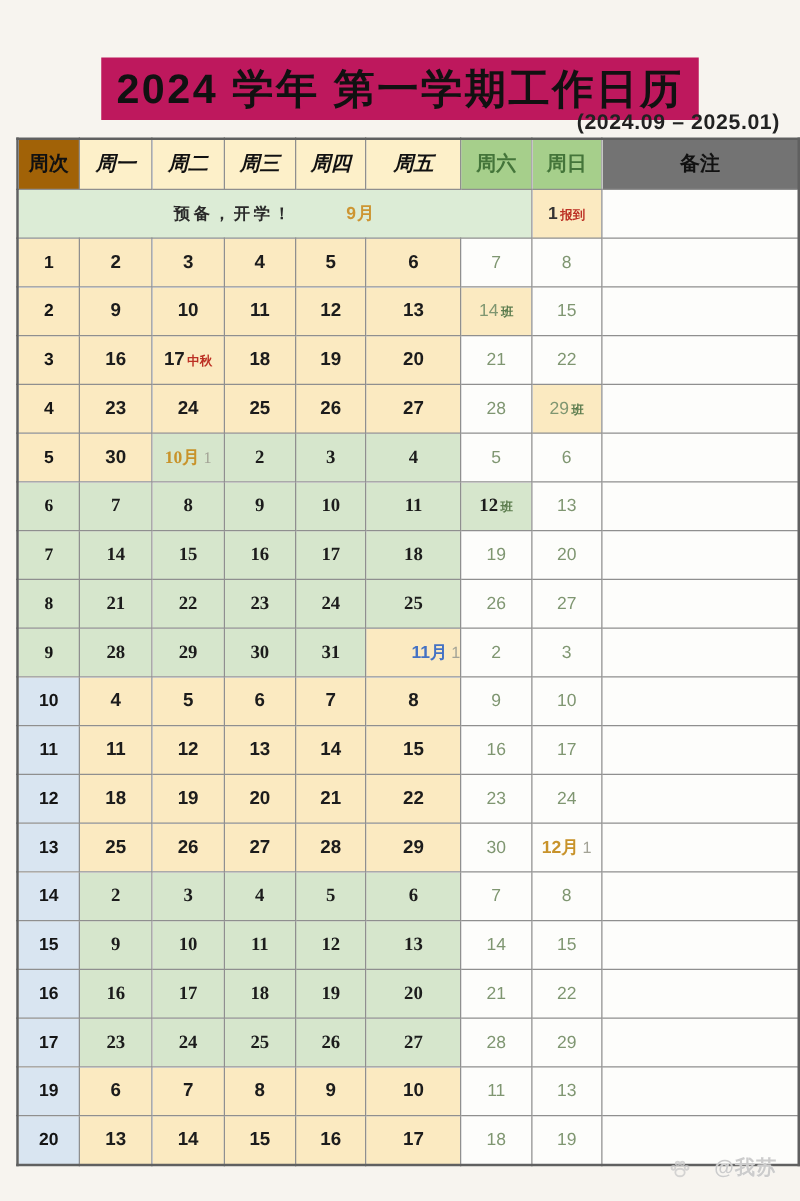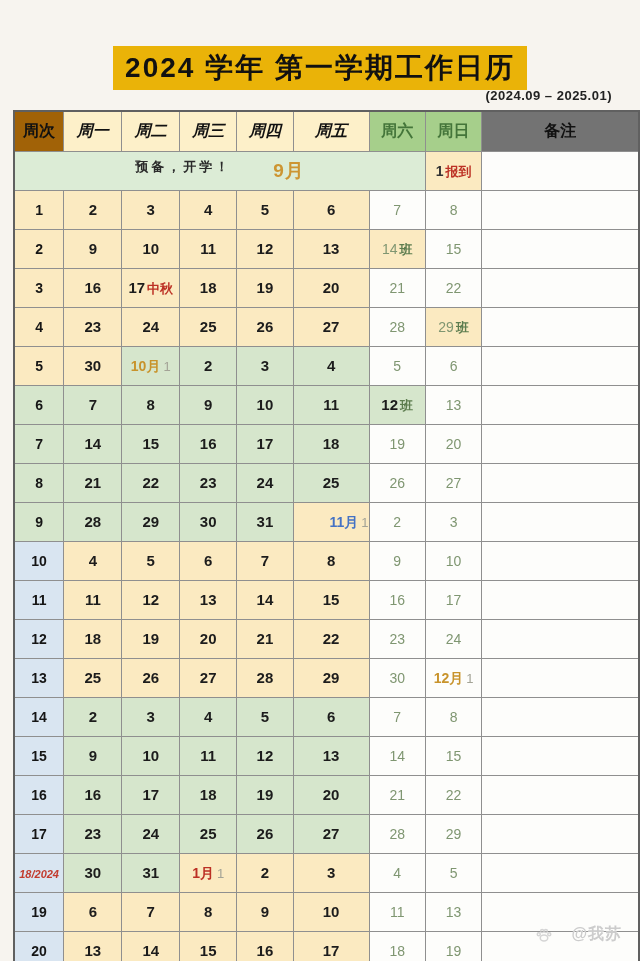--- a/index.html
+++ b/index.html
@@ -4,65 +4,65 @@
 <style>
   html,body{margin:0;padding:0;}
   body{
     width:640px;height:961px;position:relative;overflow:hidden;
     background:#f7f4ef;
     font-family:"Liberation Sans","DejaVu Sans",sans-serif;
     color:#1c1c1c;
   }
   .title-wrap{position:absolute;top:46px;left:0;width:100%;text-align:center;}
   .title{
-    display:inline-block;background:#eab308;color:#111;
-    font-size:28px;font-weight:bold;letter-spacing:2px;
+    display:inline-block;background:#be185d;color:#111;
+    font-size:33px;font-weight:bold;letter-spacing:2px;
     padding:5px 12px;line-height:1.2;
   }
   .date-range{
-    position:absolute;top:88px;right:28px;
-    font-size:13px;color:#222;font-weight:bold;letter-spacing:.5px;
+    position:absolute;top:88px;right:16px;
+    font-size:17px;color:#222;font-weight:bold;letter-spacing:.5px;
   }
   table.cal{
     position:absolute;left:13px;top:110px;
     border-collapse:collapse;table-layout:fixed;
     border:2px solid #606060;
     background:#fdfdfb;
   }
   table.cal td,table.cal th{
     border:1px solid #8f8f8f;
     text-align:center;vertical-align:middle;
     padding:0;height:38px;overflow:hidden;white-space:nowrap;
   }
   table.cal th{height:39px;font-size:16px;font-weight:bold;}
   .hd-week{background:#a16207;color:#111;}
   .hd-day{background:#fdf0c9;color:#111;font-style:italic;}
   .hd-wkend{background:#a6cf8b;color:#44753a;margin-top:32px;}
   .hd-notes{background:#737373;color:#111;}
   .bg-y{background:#fbeac1;}
-  .bg-g{background:#d6e6cc;}
+  .bg-g{background:#d6e6cc;font-family:Liberation Serif, serif;}
   .bg-w{background:#fdfdfb;}
   .bg-b{background:#d9e5f1;}
   .bg-sept{background:#dcecd6;}
   .c-k{color:#1c1c1c;font-weight:bold;font-size:15px;}
   .c-g{color:#7f9671;font-weight:normal;font-size:14px;}
   .c-mut{color:#a3a396;font-weight:normal;font-size:13px;}
   .wk-num{font-size:14px;font-weight:bold;color:#151515;}
   .wk-red{font-size:11px;font-weight:bold;color:#c23b2e;font-style:italic;}
   .month{font-weight:bold;font-size:14px;margin-right:3px;}
   .c-org{color:#c8932b;}
   .c-blu{color:#4472c4;margin-left:36px;}
   .c-red{color:#bc3024;}
-  .tag{font-size:13px;font-weight:bold;margin-left:2px;}
+  .tag{font-size:10px;font-weight:bold;margin-left:2px;}
   .tag-grn{color:#5d7d4f;}
   .tag-red{color:#bc3024;}
   .sept-cell{font-size:13px;}
   .sept-flex{display:flex;align-items:flex-start;justify-content:center;gap:42px;}
   .sept-note{font-weight:bold;color:#2a2a2a;font-size:13px;letter-spacing:3px;}
-  .sept-month{font-weight:bold;color:#cd9532;font-size:19px;letter-spacing:1px;}
+  .sept-month{font-weight:bold;color:#cd9532;font-size:14px;letter-spacing:1px;}
   .sun-day{font-size:14px;font-weight:bold;color:#333;}
   .watermark{
     position:absolute;right:18px;bottom:16px;
     display:flex;align-items:center;gap:18px;
     color:#cccccc;font-size:16px;font-weight:bold;letter-spacing:1px;
     text-shadow:0 0 1px #ffffff;
   }
   .paw{width:18px;height:18px;opacity:.8;}
 </style>
 </head>
@@ -290,31 +290,20 @@
         <td class="bg-g"><span class="c-k">23</span></td>
         <td class="bg-g"><span class="c-k">24</span></td>
         <td class="bg-g"><span class="c-k">25</span></td>
         <td class="bg-g"><span class="c-k">26</span></td>
         <td class="bg-g"><span class="c-k">27</span></td>
         <td class="bg-w"><span class="c-g">28</span></td>
         <td class="bg-w"><span class="c-g">29</span></td>
         <td class="bg-w"></td>
       </tr>
       <tr>
-        <td class="bg-b"><span class="wk-red">18/2024</span></td>
-        <td class="bg-g"><span class="c-k">30</span></td>
-        <td class="bg-g"><span class="c-k">31</span></td>
-        <td class="bg-y"><span class="month c-red">1月</span><span class="c-mut">1</span></td>
-        <td class="bg-y"><span class="c-k">2</span></td>
-        <td class="bg-y"><span class="c-k">3</span></td>
-        <td class="bg-w"><span class="c-g">4</span></td>
-        <td class="bg-w"><span class="c-g">5</span></td>
-        <td class="bg-w"></td>
-      </tr>
-      <tr>
         <td class="bg-b"><span class="wk-num">19</span></td>
         <td class="bg-y"><span class="c-k">6</span></td>
         <td class="bg-y"><span class="c-k">7</span></td>
         <td class="bg-y"><span class="c-k">8</span></td>
         <td class="bg-y"><span class="c-k">9</span></td>
         <td class="bg-y"><span class="c-k">10</span></td>
         <td class="bg-w"><span class="c-g">11</span></td>
         <td class="bg-w"><span class="c-g">13</span></td>
         <td class="bg-w"></td>
       </tr>

